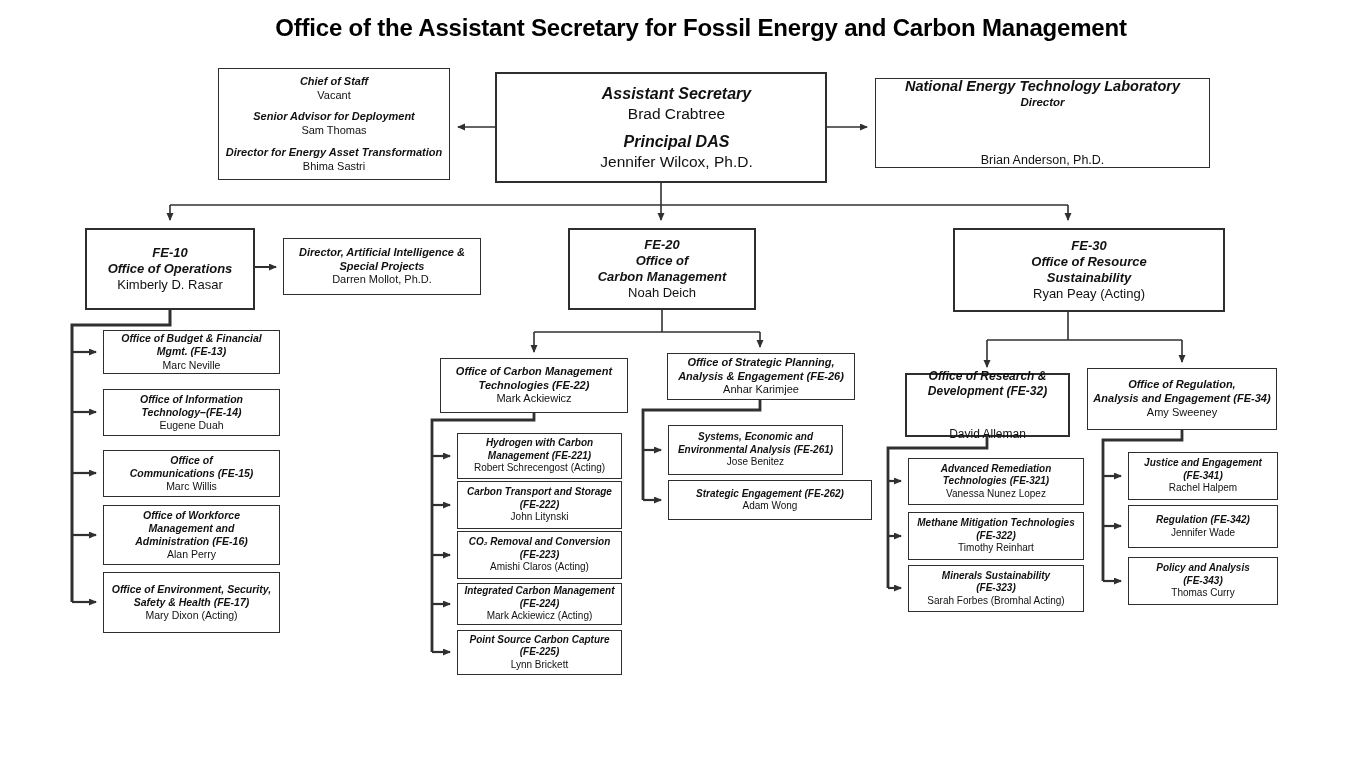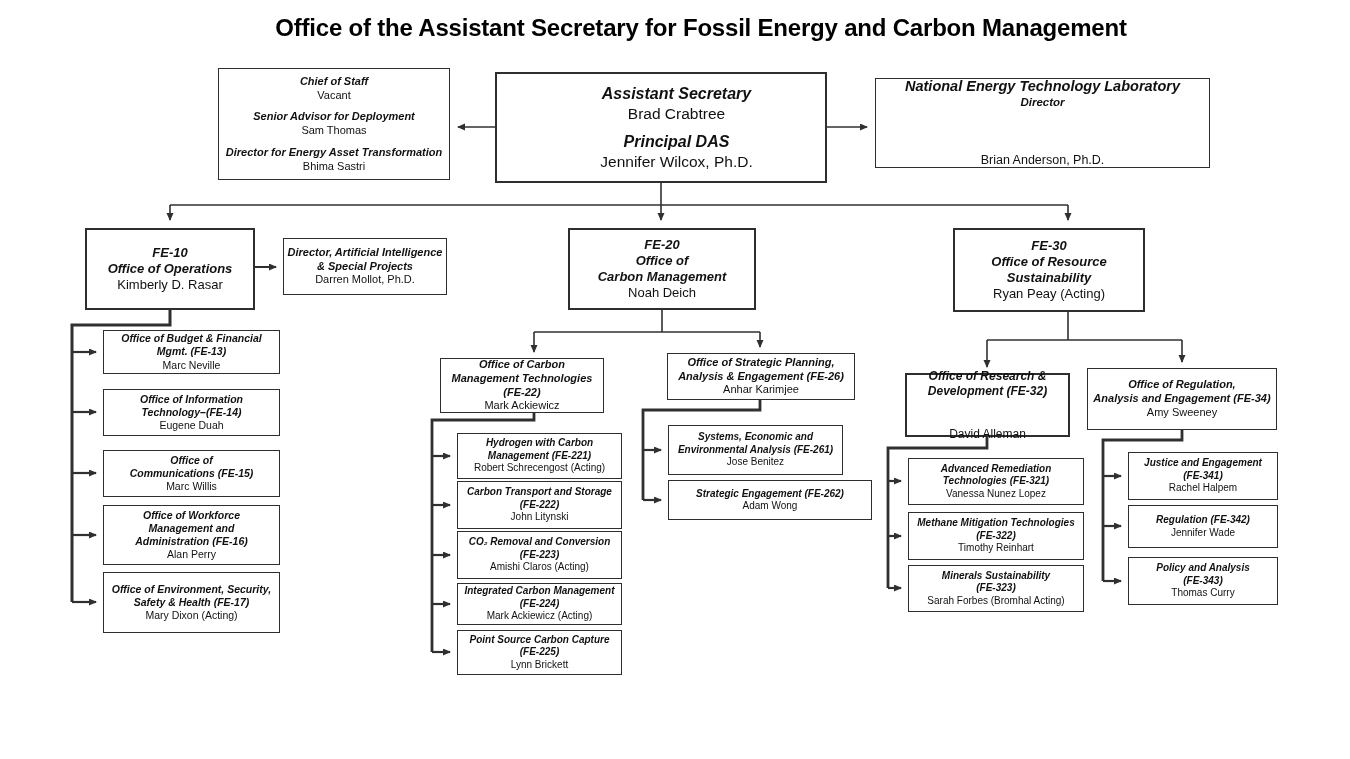--- a/index.html
+++ b/index.html
@@ -86,31 +86,31 @@
       <div class="node" style="left: 875px; top: 78px; width: 335px; height: 90px; font-size: 12px; border-color: rgb(46, 46, 46);">
         <div class="b" style="font-size: 14.5px;">National Energy Technology Laboratory</div>
         <div class="b" style="font-size: 11.5px;">Director</div>
         <div class="" style="font-size: 12.5px; margin-top: 44px;">Brian Anderson, Ph.D.</div>
       </div>
       <div class="node" style="left: 85px; top: 228px; width: 170px; height: 82px; font-size: 13px; border-color: rgb(46, 46, 46); border-width: 2px;">
         <div class="b">FE-10</div>
         <div class="b">Office of Operations</div>
         <div class="">Kimberly D. Rasar</div>
       </div>
-      <div class="node" style="left: 283px; top: 238px; width: 164px; height: 57px; font-size: 11px; border-color: rgb(46, 46, 46);">
+      <div class="node" style="left: 283px; top: 238px; width: 198px; height: 57px; font-size: 11px; border-color: rgb(46, 46, 46);">
         <div class="b">Director, Artificial Intelligence &amp; Special Projects</div>
         <div class="">Darren Mollot, Ph.D.</div>
       </div>
       <div class="node" style="left: 568px; top: 228px; width: 188px; height: 82px; font-size: 13px; border-color: rgb(46, 46, 46); border-width: 2px;">
         <div class="b">FE-20</div>
         <div class="b">Office of</div>
         <div class="b">Carbon Management</div>
         <div class="">Noah Deich</div>
       </div>
-      <div class="node" style="left: 953px; top: 228px; width: 192px; height: 84px; font-size: 13px; border-color: rgb(46, 46, 46); border-width: 2px;">
+      <div class="node" style="left: 953px; top: 228px; width: 272px; height: 84px; font-size: 13px; border-color: rgb(46, 46, 46); border-width: 2px;">
         <div class="b">FE-30</div>
         <div class="b">Office of Resource</div>
         <div class="b">Sustainability</div>
         <div class="">Ryan Peay (Acting)</div>
       </div>
       <div class="node" style="left: 103px; top: 330px; width: 177px; height: 44px; font-size: 10.5px; border-color: rgb(46, 46, 46);">
         <div class="b">Office of Budget &amp; Financial Mgmt. (FE-13)</div>
         <div class="">Marc Neville</div>
       </div>
       <div class="node" style="left: 103px; top: 389px; width: 177px; height: 47px; font-size: 10.5px; border-color: rgb(46, 46, 46);">
@@ -125,21 +125,21 @@
       <div class="node" style="left: 103px; top: 505px; width: 177px; height: 60px; font-size: 10.5px; border-color: rgb(46, 46, 46);">
         <div class="b">Office of Workforce</div>
         <div class="b">Management and</div>
         <div class="b">Administration (FE-16)</div>
         <div class="">Alan Perry</div>
       </div>
       <div class="node" style="left: 103px; top: 572px; width: 177px; height: 61px; font-size: 10.5px; border-color: rgb(46, 46, 46);">
         <div class="b">Office of Environment, Security, Safety &amp; Health (FE-17)</div>
         <div class="">Mary Dixon (Acting)</div>
       </div>
-      <div class="node" style="left: 440px; top: 358px; width: 164px; height: 55px; font-size: 11px; border-color: rgb(46, 46, 46);">
+      <div class="node" style="left: 440px; top: 358px; width: 188px; height: 55px; font-size: 11px; border-color: rgb(46, 46, 46);">
         <div class="b">Office of Carbon Management Technologies (FE-22)</div>
         <div class="">Mark Ackiewicz</div>
       </div>
       <div class="node" style="left: 667px; top: 353px; width: 188px; height: 47px; font-size: 11px; border-color: rgb(46, 46, 46);">
         <div class="b">Office of Strategic Planning, Analysis &amp; Engagement (FE-26)</div>
         <div class="">Anhar Karimjee</div>
       </div>
       <div class="node" style="left: 457px; top: 433px; width: 165px; height: 46px; font-size: 10px; border-color: rgb(46, 46, 46);">
         <div class="b">Hydrogen with Carbon Management (FE-221)</div>
         <div class="">Robert Schrecengost (Acting)</div>

